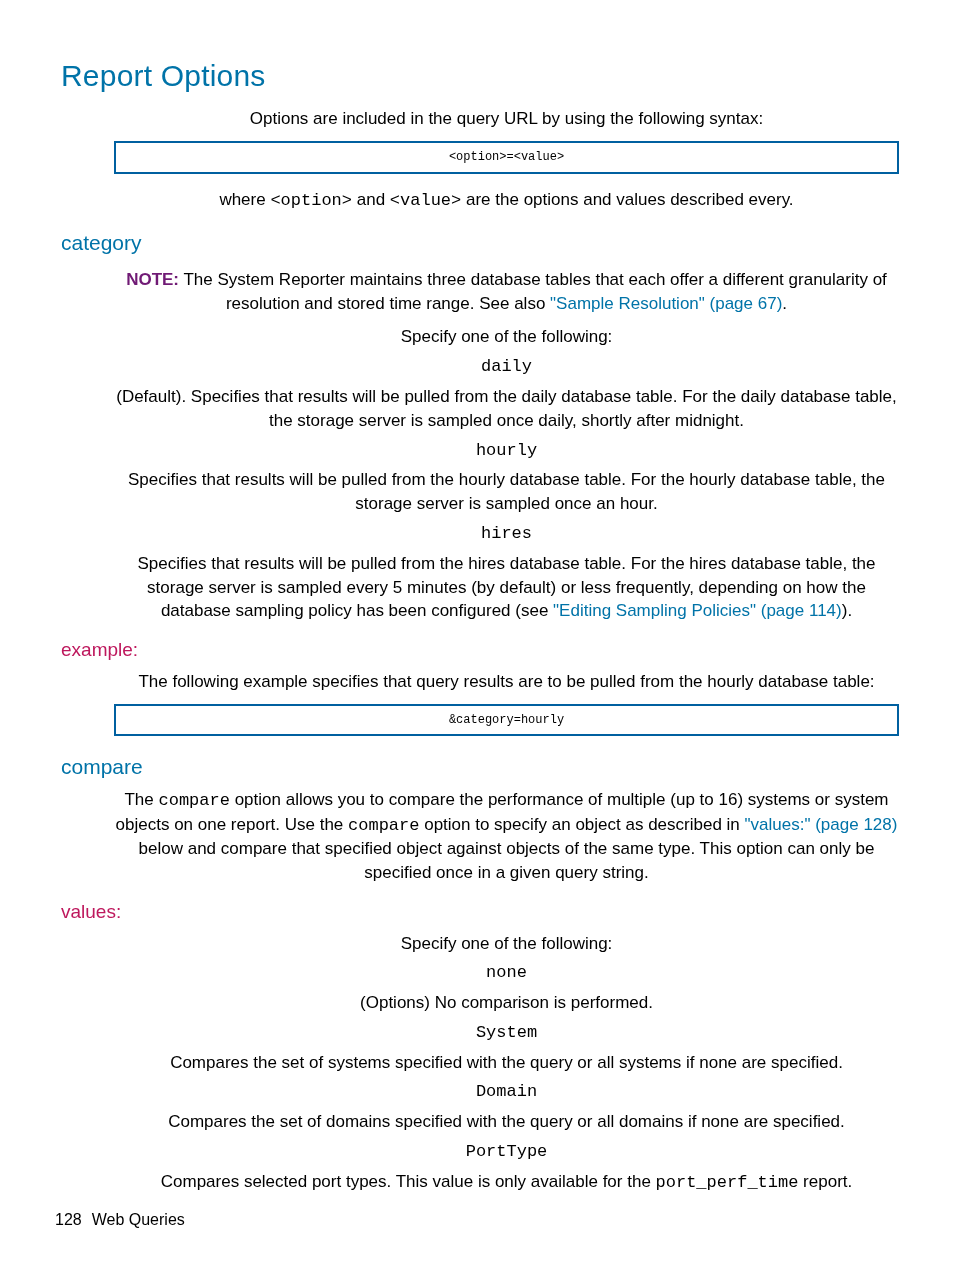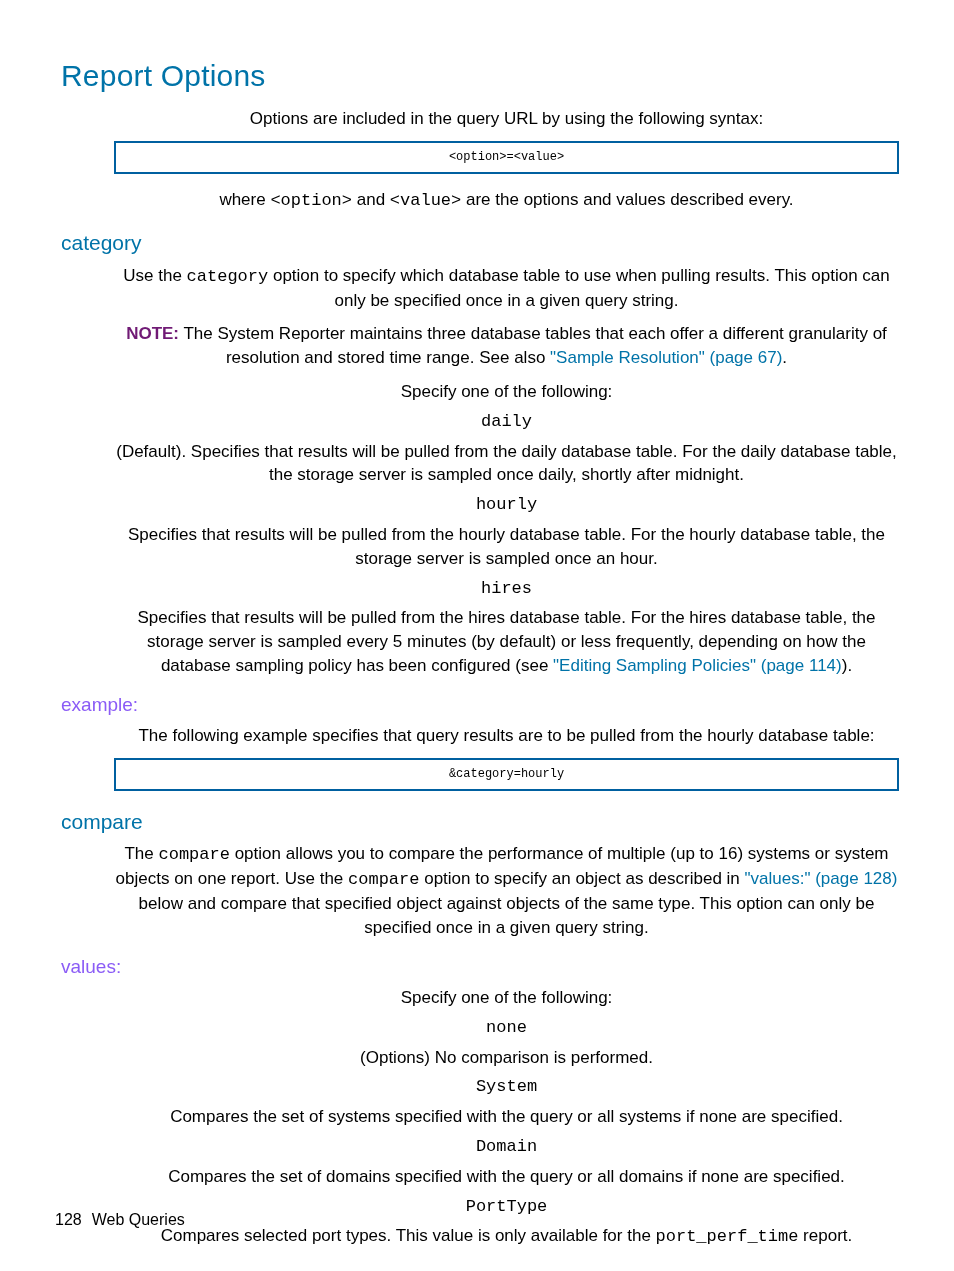--- a/index.html
+++ b/index.html
@@ -29,21 +29,21 @@
     font-weight: 400;
     font-size: 21px;
     color: #0073a8;
     margin-top: 16px;
     margin-bottom: 6px;
   }
   h3 {
     font-family: Arial, Helvetica, sans-serif;
     font-weight: 400;
     font-size: 19px;
-    color: #8b5cf6;
+    color: #be185d;
     margin-top: 14px;
     margin-bottom: 6px;
   }
   .body-indent {
     margin-left: 53px;
     text-align: center;
   }
   p {
     margin-bottom: 6px;
   }
@@ -85,23 +85,20 @@
     <p>Options are included in the query URL by using the following syntax:</p>
     <div class="code-box">&lt;option&gt;=&lt;value&gt;</div>
     <p>
       <span>where </span><span class="mono">&lt;option&gt;</span><span> and </span><span class="mono">&lt;value&gt;</span><span> are the options and values described every.</span>
     </p>
   </div>
 
   <h2>category</h2>
 
   <div class="body-indent">
-    <p>
-      <span>Use the </span><span class="mono">category</span><span> option to specify which database table to use when pulling results. This option can only be specified once in a given query string.</span>
-    </p>
     <p class="section-gap">
       <span class="note-label">NOTE:</span><span> The System Reporter maintains three database tables that each offer a different granularity of resolution and stored time range. See also </span><span class="link">"Sample Resolution" (page 67)</span><span>.</span>
     </p>
     <p class="section-gap">Specify one of the following:</p>
     <p class="mono">daily</p>
     <p>(Default). Specifies that results will be pulled from the daily database table. For the daily database table, the storage server is sampled once daily, shortly after midnight.</p>
     <p class="mono">hourly</p>
     <p>Specifies that results will be pulled from the hourly database table. For the hourly database table, the storage server is sampled once an hour.</p>
     <p class="mono">hires</p>
     <p>

